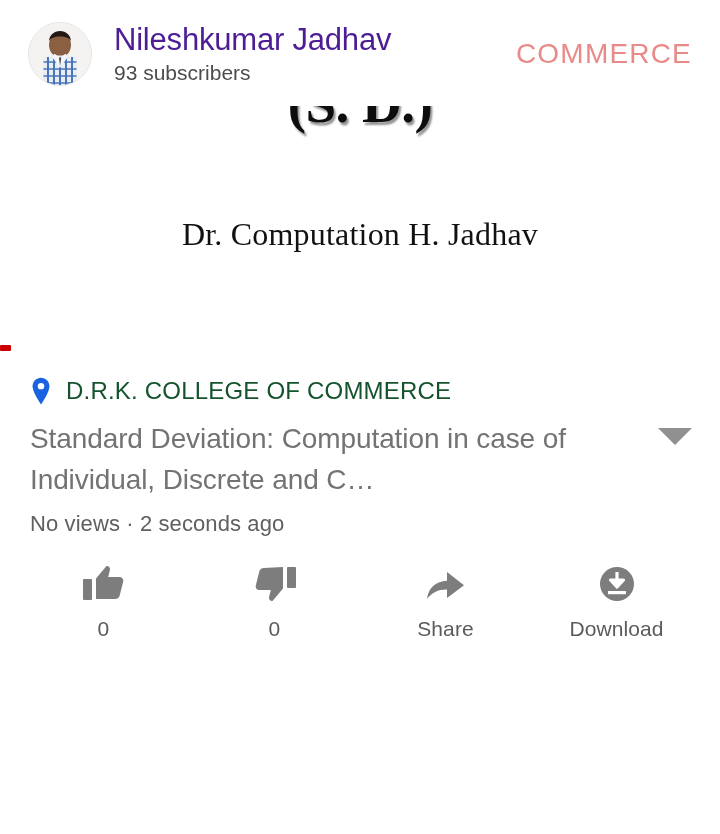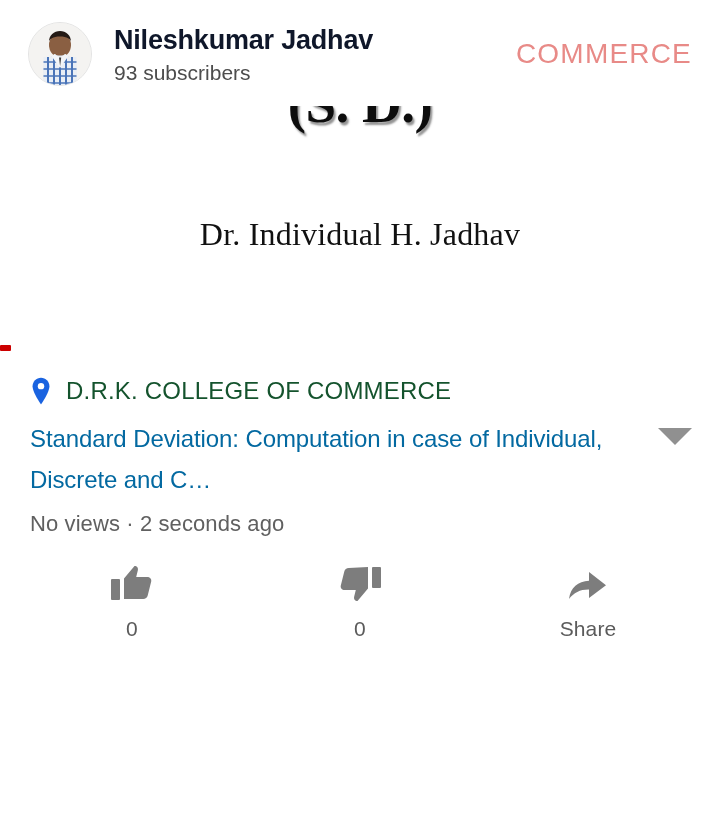--- a/index.html
+++ b/index.html
@@ -89,23 +89,23 @@
     color: #14532d;
     letter-spacing: 0.2px;
     white-space: nowrap;
   }
 
   .title-row {
     position: relative;
     padding: 12px 70px 0 30px;
   }
   .video-title {
-    font-size: 24px;
+    font-size: 28px;
     line-height: 41px;
-    color: #0369a1;
+    color: #737373;
     font-weight: 400;
     letter-spacing: -0.1px;
     max-width: 600px;
   }
   .expand-icon {
     position: absolute;
     right: 28px;
     top: 22px;
     width: 0;
     height: 0;
@@ -177,26 +177,25 @@
     background: #f2f2f0;
     position: relative;
   }
   .avatar svg { display: block; }
   .channel-text {
     margin-left: 22px;
     flex: 1 1 auto;
     min-width: 0;
   }
   .channel-name {
-    font-size: 27px;
+    font-size: 31px;
     line-height: 34px;
-    color: #0f172a;
+    color: #4c1d95;
     letter-spacing: -0.2px;
     white-space: nowrap;
-    font-weight: bold;
   }
   .channel-subs {
     margin-top: 2px;
     font-size: 21px;
     line-height: 27px;
     color: #4d4d4d;
   }
   .subscribe-btn {
     flex: 0 0 auto;
     font-size: 28px;
@@ -215,21 +214,21 @@
   }
 </style>
 </head>
 <body>
 
 <div class="player">
   <div class="slide-title">
     <div>Standard Deviation</div>
     <div>(S. D.)</div>
   </div>
-  <div class="slide-author">Dr. Individual H. Jadhav</div>
+  <div class="slide-author">Dr. Computation H. Jadhav</div>
   <div class="progress-remnant"></div>
 </div>
 
 <div class="meta">
 
   <div class="location-row">
     <svg class="pin-icon" viewBox="0 0 24 30">
       <path d="M12 0.5C6.9 0.5 2.8 4.6 2.8 9.7c0 6.9 9.2 19.8 9.2 19.8s9.2-12.9 9.2-19.8C21.2 4.6 17.1 0.5 12 0.5z" fill="#1a63e0"></path>
       <circle cx="12" cy="9.7" r="3.5" fill="#ffffff"></circle>
     </svg>
@@ -267,20 +266,30 @@
 
     <div class="action">
       <div class="action-icon">
         <svg width="48" height="44" viewBox="0 0 48 44">
           <path d="M5 36c1.5-11.5 9-17.5 20-18.2V9l17 13.2L25 35v-8.6C16.5 26.2 9.8 29.4 5 36z" fill="#7d7d7d"></path>
         </svg>
       </div>
       <div class="action-label">Share</div>
     </div>
 
+    <div class="action">
+      <div class="action-icon">
+        <svg width="48" height="44" viewBox="0 0 48 44">
+          <circle cx="24" cy="21" r="17" fill="#7d7d7d"></circle>
+          <path d="M24 9v12.5M24 24l-6.5-7h13z" stroke="#ffffff" stroke-width="3.2" fill="#ffffff" stroke-linejoin="round"></path>
+          <rect x="15" y="28" width="18" height="3.2" fill="#ffffff"></rect>
+        </svg>
+      </div>
+      <div class="action-label">Download</div>
+    </div>
 
 
   </div>
 </div>
 
 <div class="divider"></div>
 
 <div class="channel">
   <div class="avatar">
     <svg width="62" height="62" viewBox="0 0 62 62">

